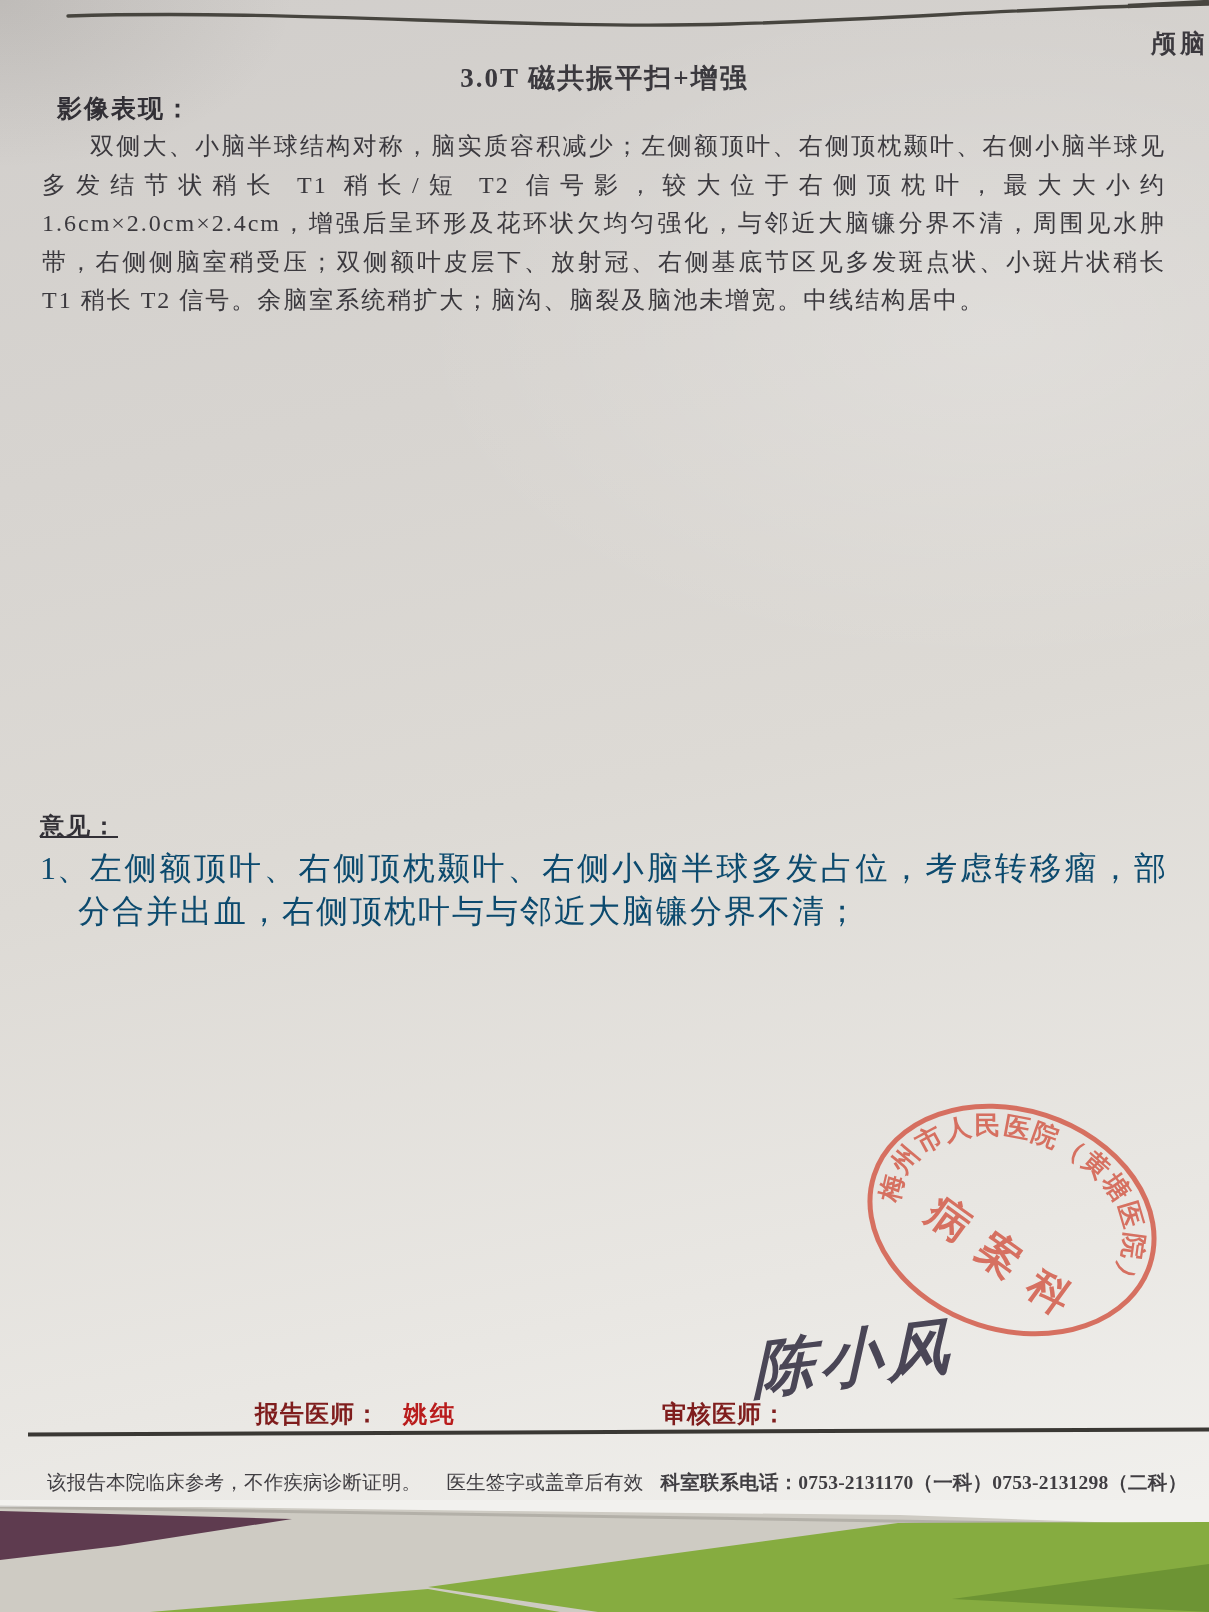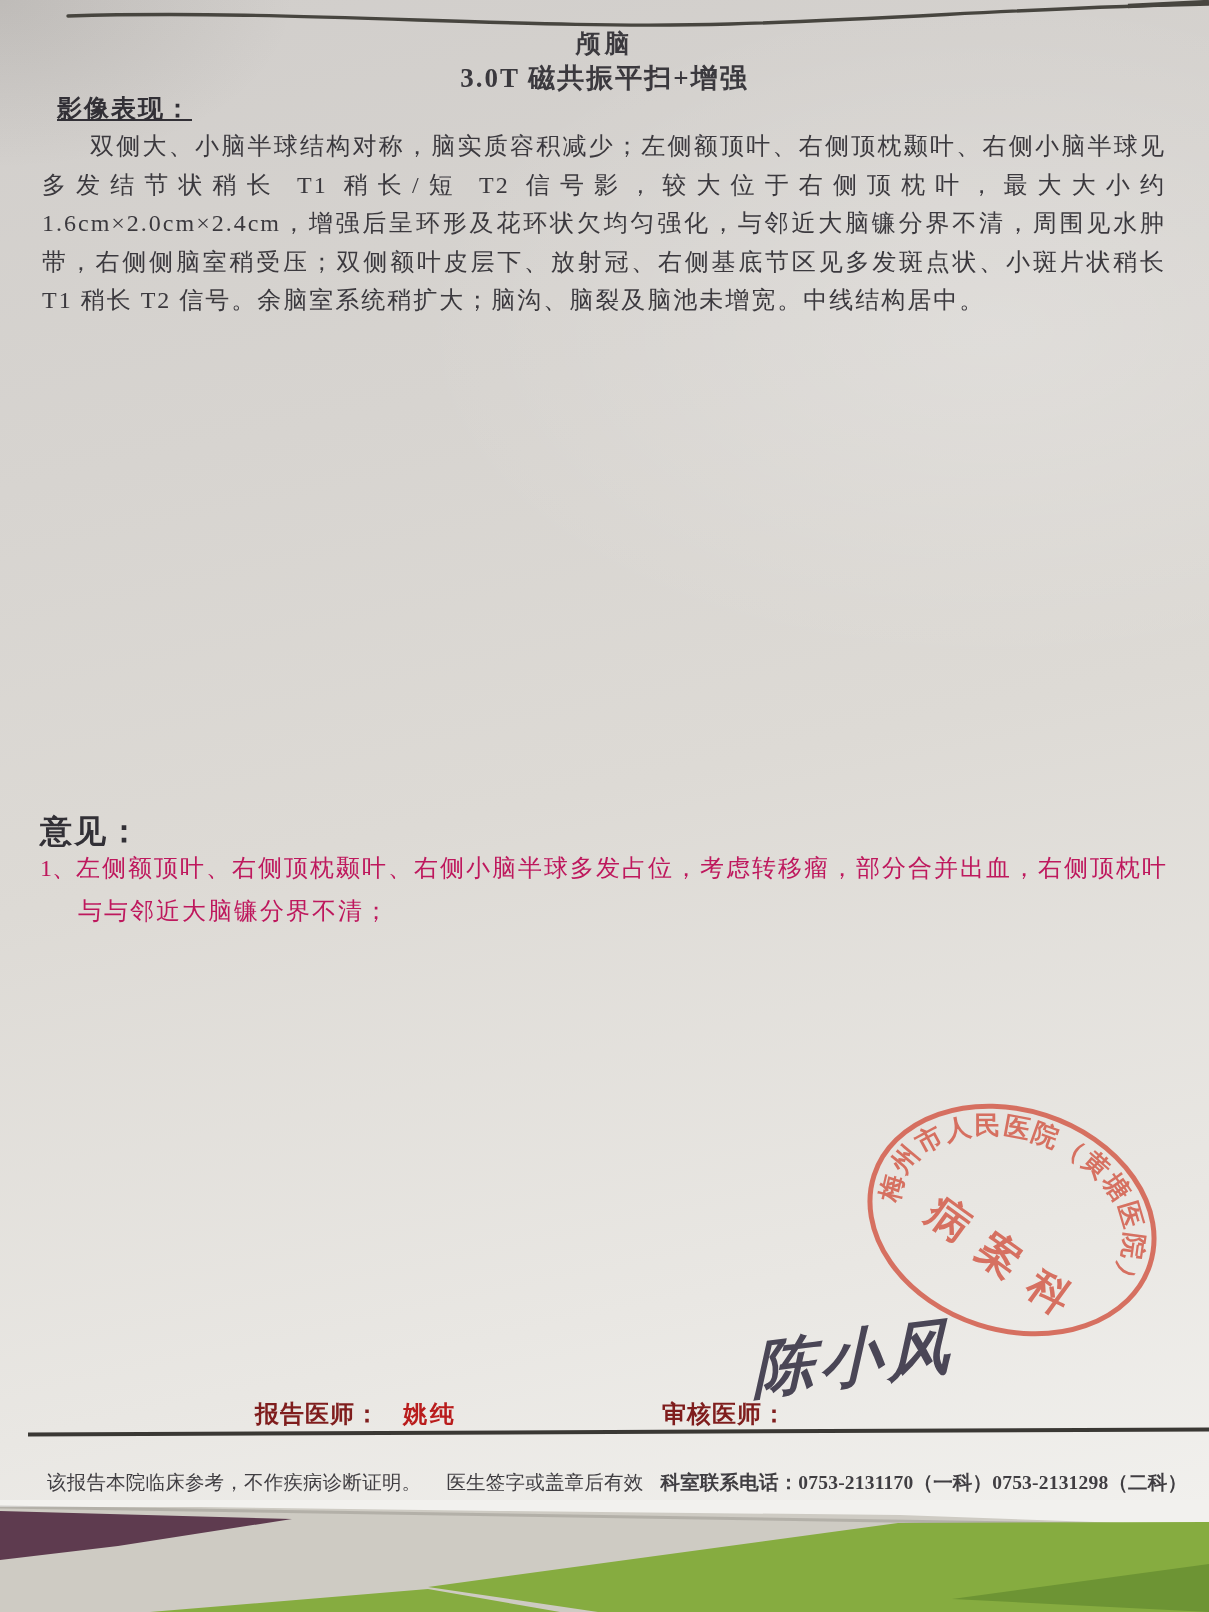--- a/index.html
+++ b/index.html
@@ -12,33 +12,33 @@
   
   .paper{
     position:absolute;left:0;top:0;width:1209px;height:1505px;
     background:
       radial-gradient(420px 240px at 0% 0%, rgba(80,76,72,.14), transparent 70%),
       radial-gradient(900px 520px at 82% 22%, rgba(255,255,255,.20), transparent 65%),
       linear-gradient(168deg,#d1cecb 0%,#d7d4d0 28%,#dddad5 52%,#e9e7e3 82%,#f1f0ed 100%);
   }
   .txt{color:#3b393e;}
   .center-line{position:absolute;width:100%;text-align:center;}
-  .doc-title{top:27px;font-size:25px;font-weight:bold;letter-spacing:4px;}
+  .doc-title{top:27px;font-size:25px;font-weight:bold;letter-spacing:4px;text-align:right;}
   .doc-subtitle{top:60px;font-size:27px;font-weight:bold;letter-spacing:2px;box-sizing:border-box;}
   .section-label{position:absolute;font-weight:bold;color:#323036;}
-  .findings-label{left:57px;top:92px;font-size:25px;letter-spacing:2px;text-decoration:underline;}
+  .findings-label{left:57px;top:92px;font-size:25px;letter-spacing:2px;}
   .findings-text{
     position:absolute;left:42px;top:127px;width:1124px;
     font-size:24px;line-height:38.5px;letter-spacing:2px;
     text-align:justify;text-indent:2em;
   }
-  .opinion-label{left:40px;top:810px;font-size:32px;letter-spacing:2px;}
+  .opinion-label{left:40px;top:810px;font-size:24px;letter-spacing:2px;text-decoration:underline;}
   .opinion-list{position:absolute;left:40px;top:847px;width:1128px;}
   .op-item{
-    font-size:24px;line-height:43px;letter-spacing:2px;color:#be185d;
+    font-size:32px;line-height:43px;letter-spacing:2px;color:#0c4a6e;
     padding-left:38px;text-indent:-38px;text-align:justify;margin-bottom:1px;
   }
   .op-num{letter-spacing:0;}
   
   .signoff-label{position:absolute;top:1398px;font-size:24px;font-weight:bold;color:#7f1d1d;letter-spacing:1px;}
   .report-doctor-label{left:255px;}
   .report-doctor-name{position:absolute;left:403px;top:1398px;font-size:24px;font-weight:bold;color:#b91c1c;letter-spacing:3px;}
   .review-doctor-label{left:622px;margin-left:40px;}
   .signature{
     position:absolute;left:752px;top:1316px;

